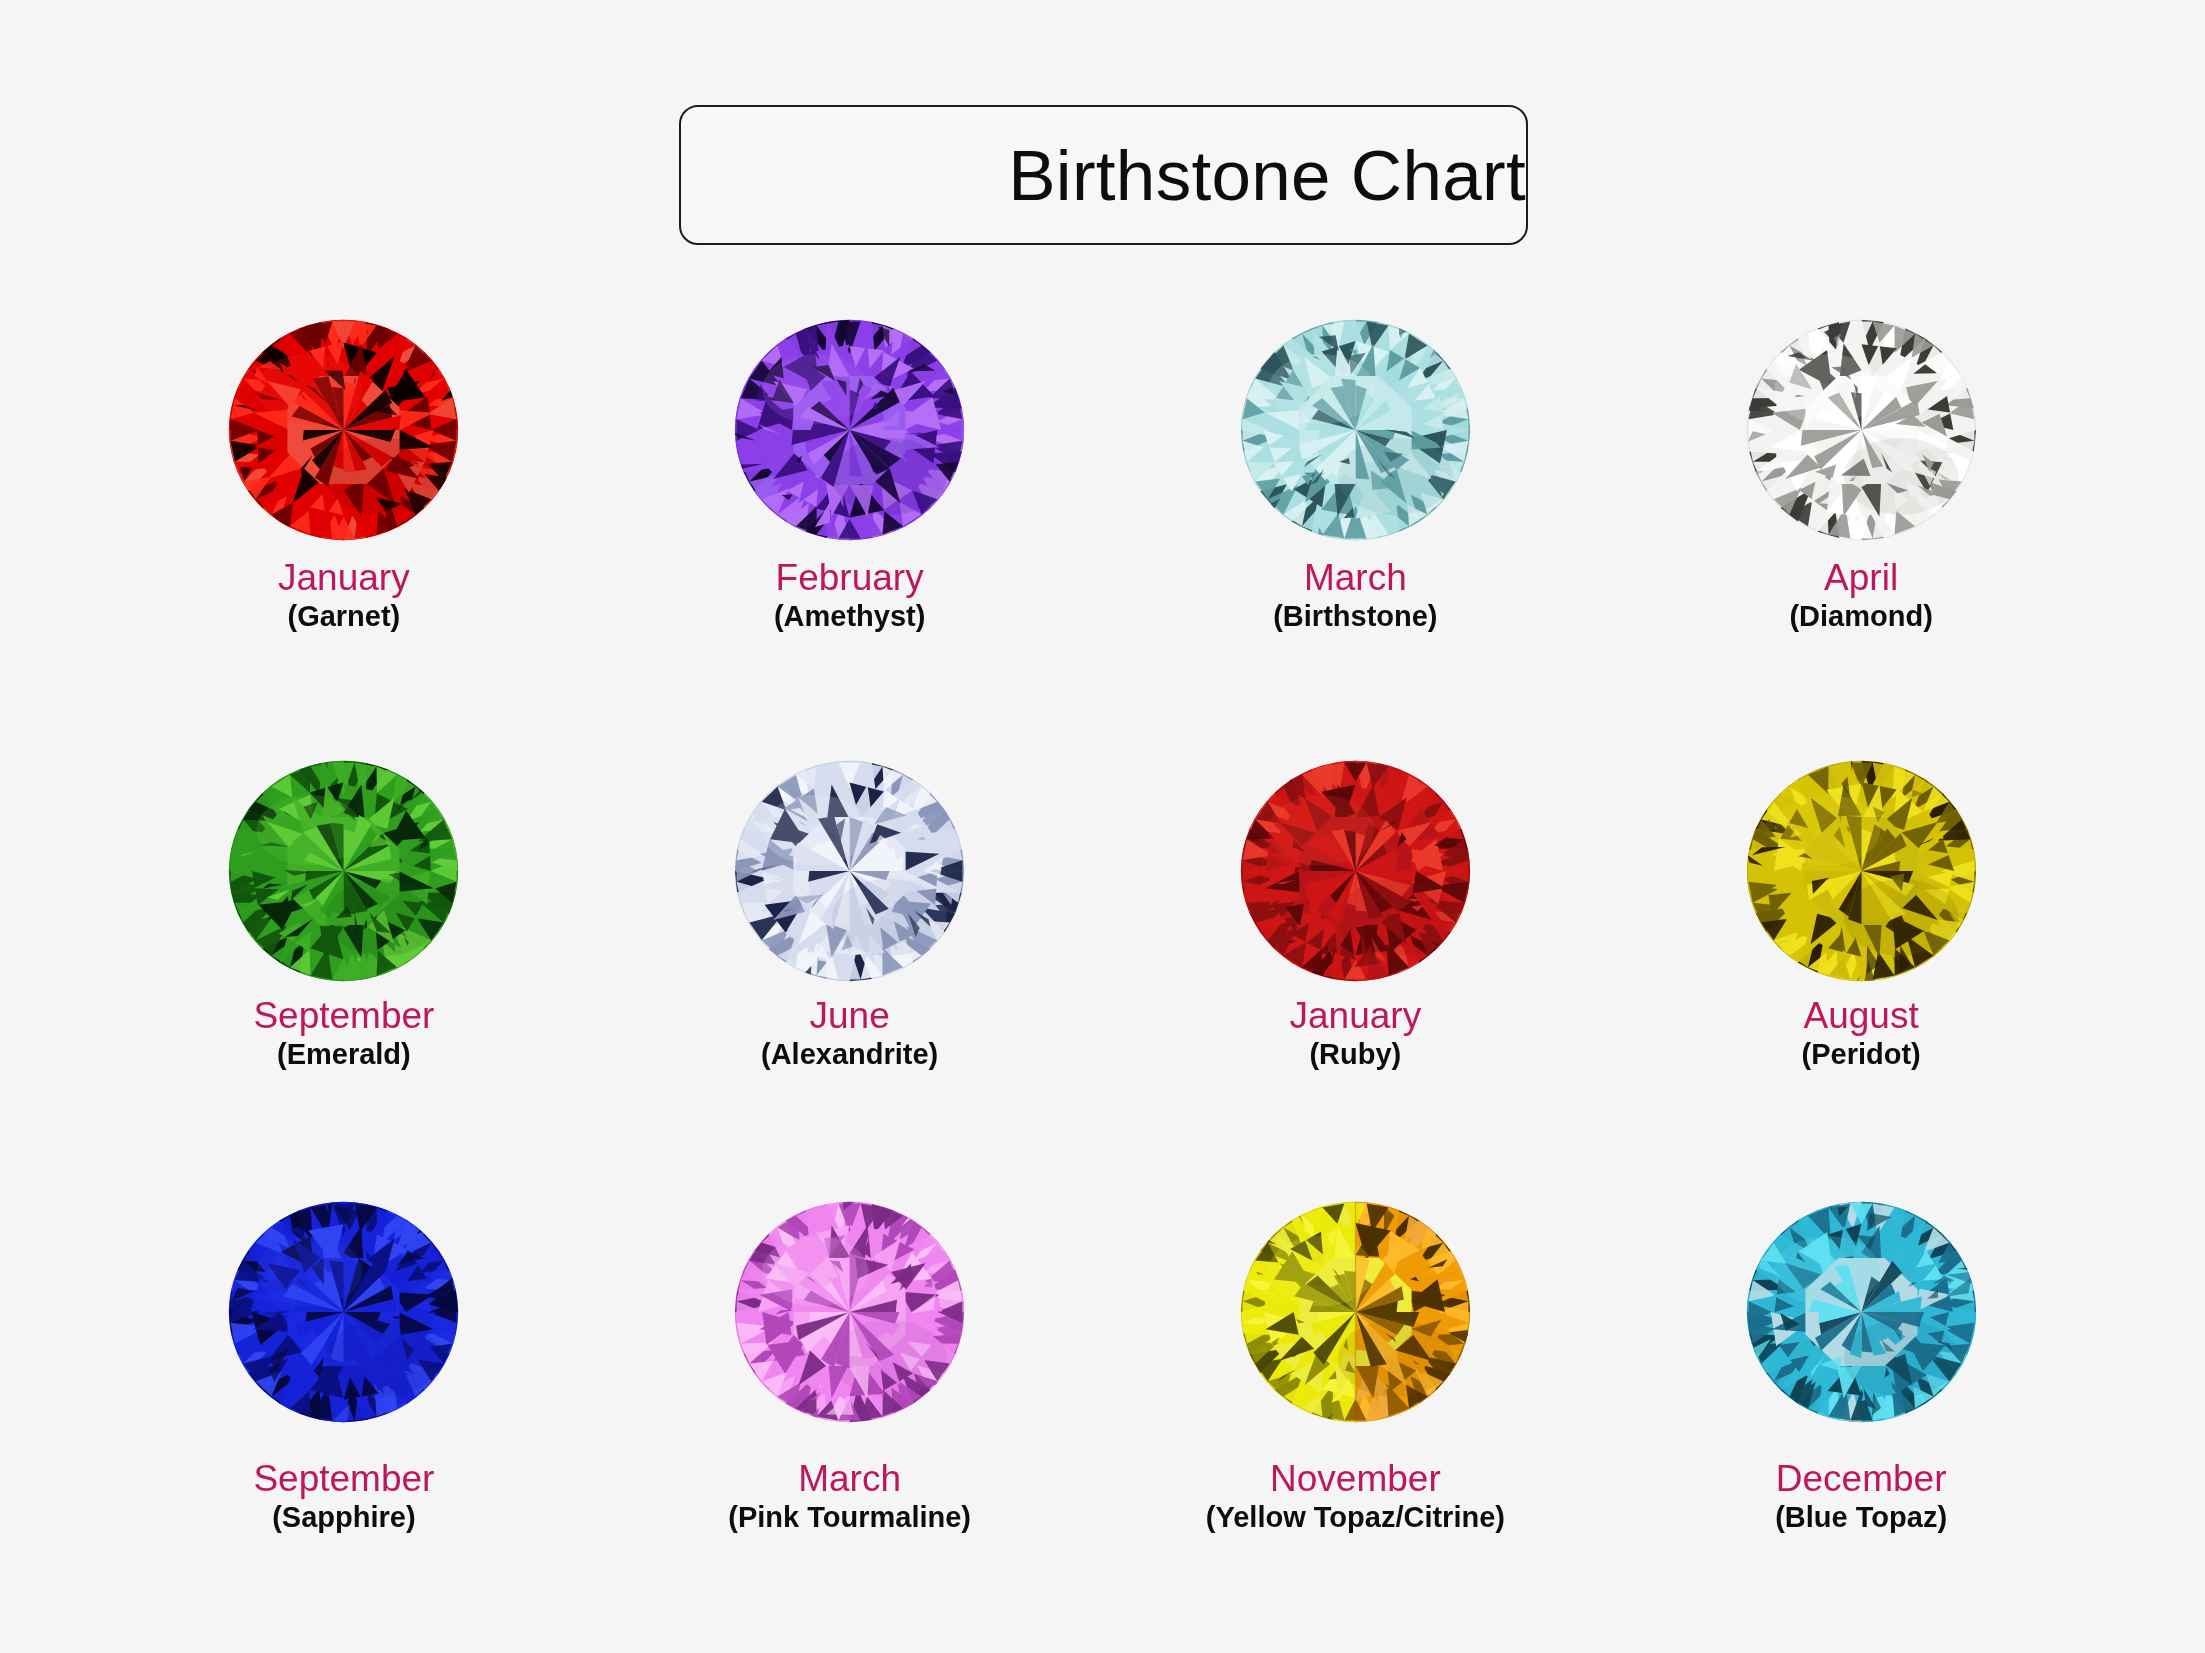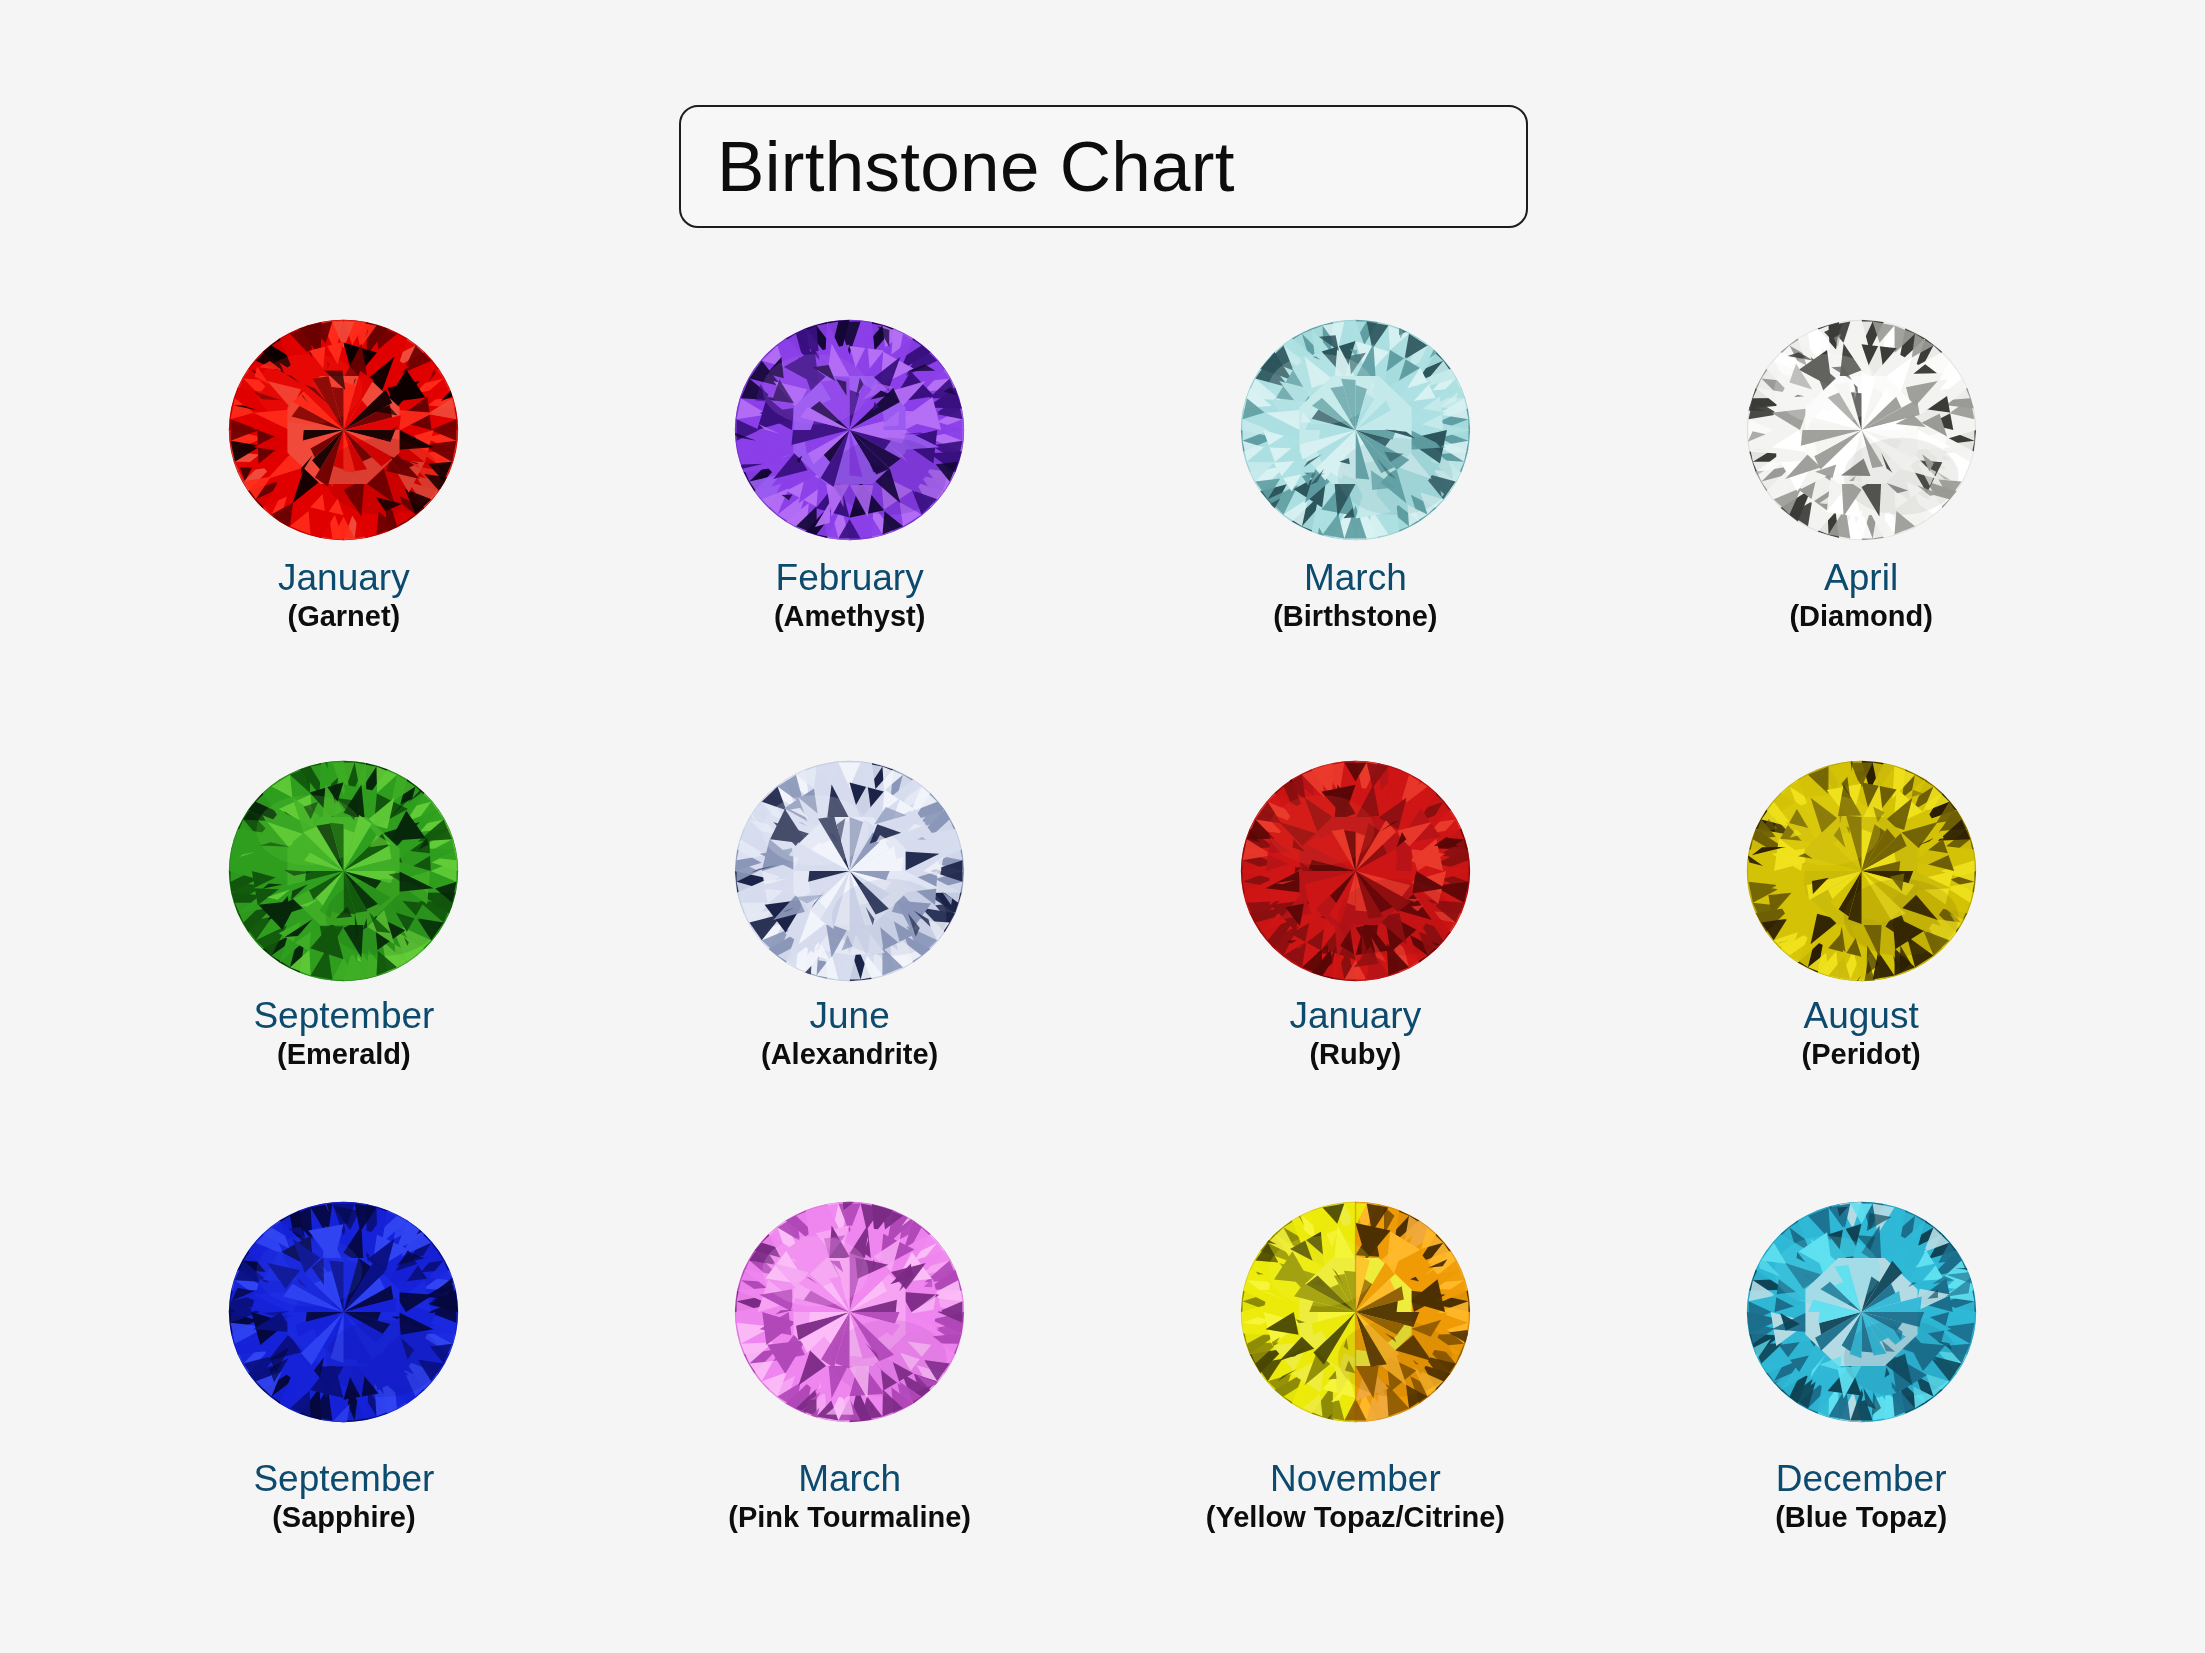--- a/index.html
+++ b/index.html
@@ -10,25 +10,25 @@
     font-family:"Liberation Sans","DejaVu Sans",sans-serif;
     color:#111111;
     overflow:hidden;
   }
   #page{position:relative;width:2205px;height:1654px;}
 
   
   #title-plate{
     position:absolute;
     left:679px; top:105px;
-    width:849px; height:123px;
+    width:849px; height:140px;
     background:#f7f7f7;
     border:2.2px solid #1d1d1d;
     border-radius:19px;
-    display:flex;align-items:center;justify-content:flex-start;
+    display:flex;align-items:center;justify-content:flex-end;
     box-sizing:border-box;
     padding-left:36px;
   }
   #title-text{
     font-size:71px;
     font-weight:400;
     letter-spacing:0.3px;
     color:#0d0d0d;
     line-height:1;
     white-space:nowrap;
@@ -53,21 +53,21 @@
     width:237px;height:232px;
     display:block;
   }
   .gem-wrap svg{display:block;width:100%;height:100%;}
 
   .month{
     margin-top:13.2px;
     font-size:37px;
     line-height:1.02;
     font-weight:400;
-    color:#0c4a6e;
+    color:#be185d;
     white-space:nowrap;
     text-align:center;
   }
   .stone{
     margin-top:5.5px;
     font-size:29px;
     line-height:1.02;
     font-weight:700;
     color:#0d0d0d;
     white-space:nowrap;

